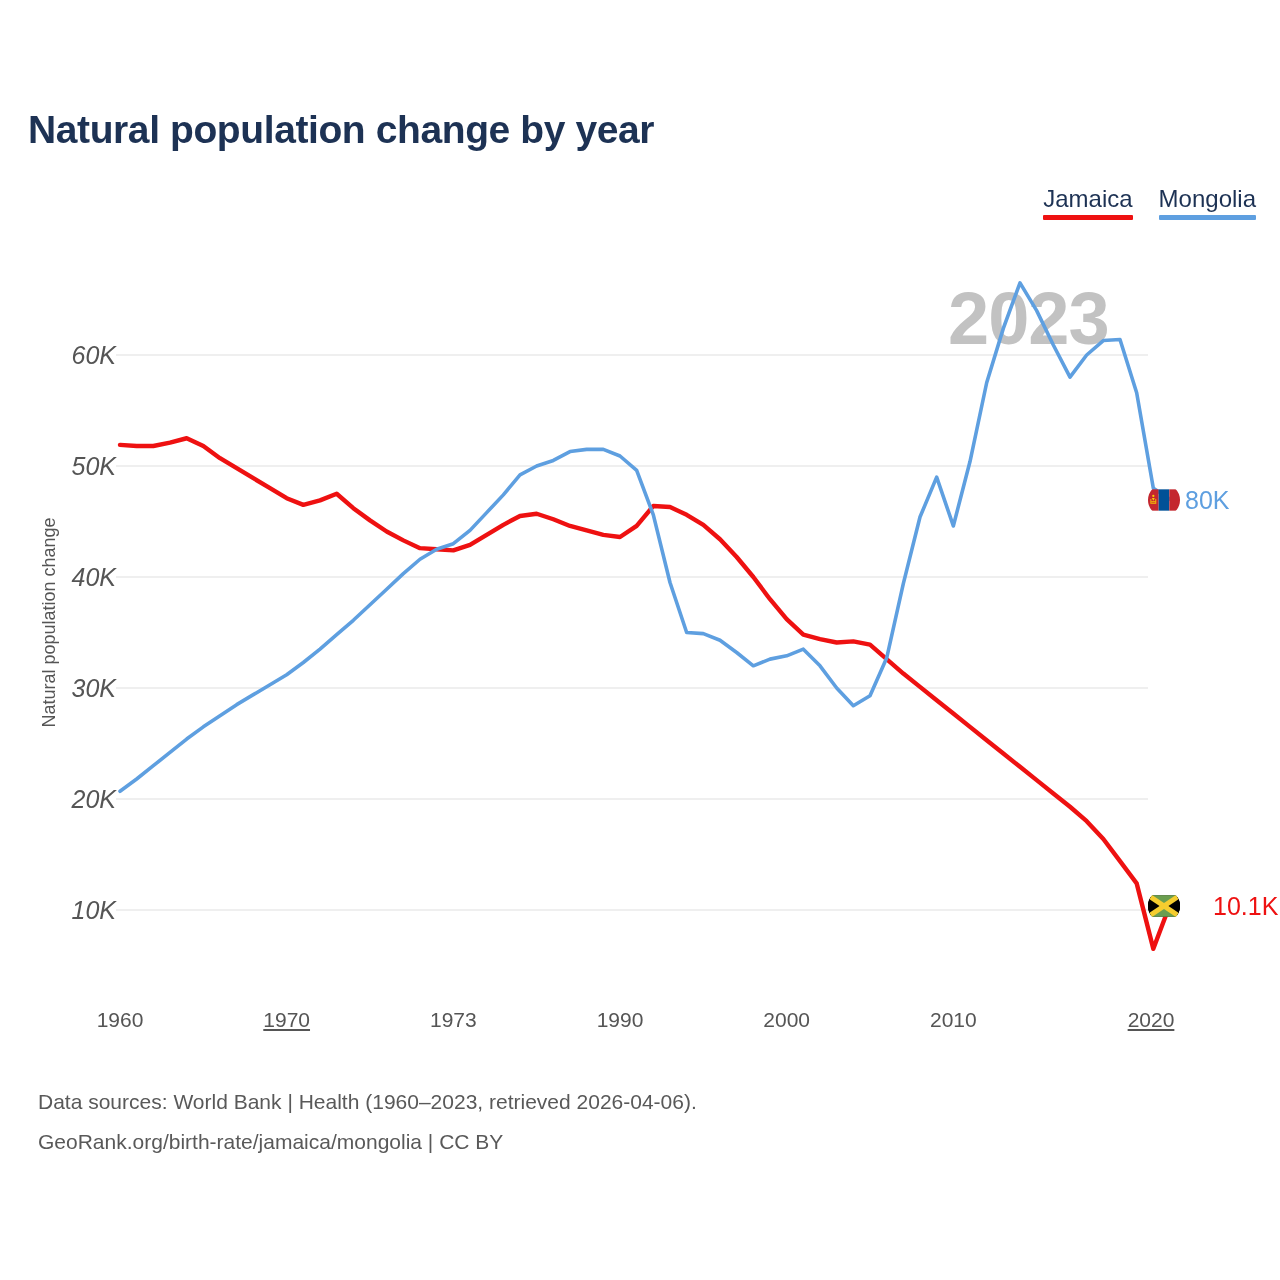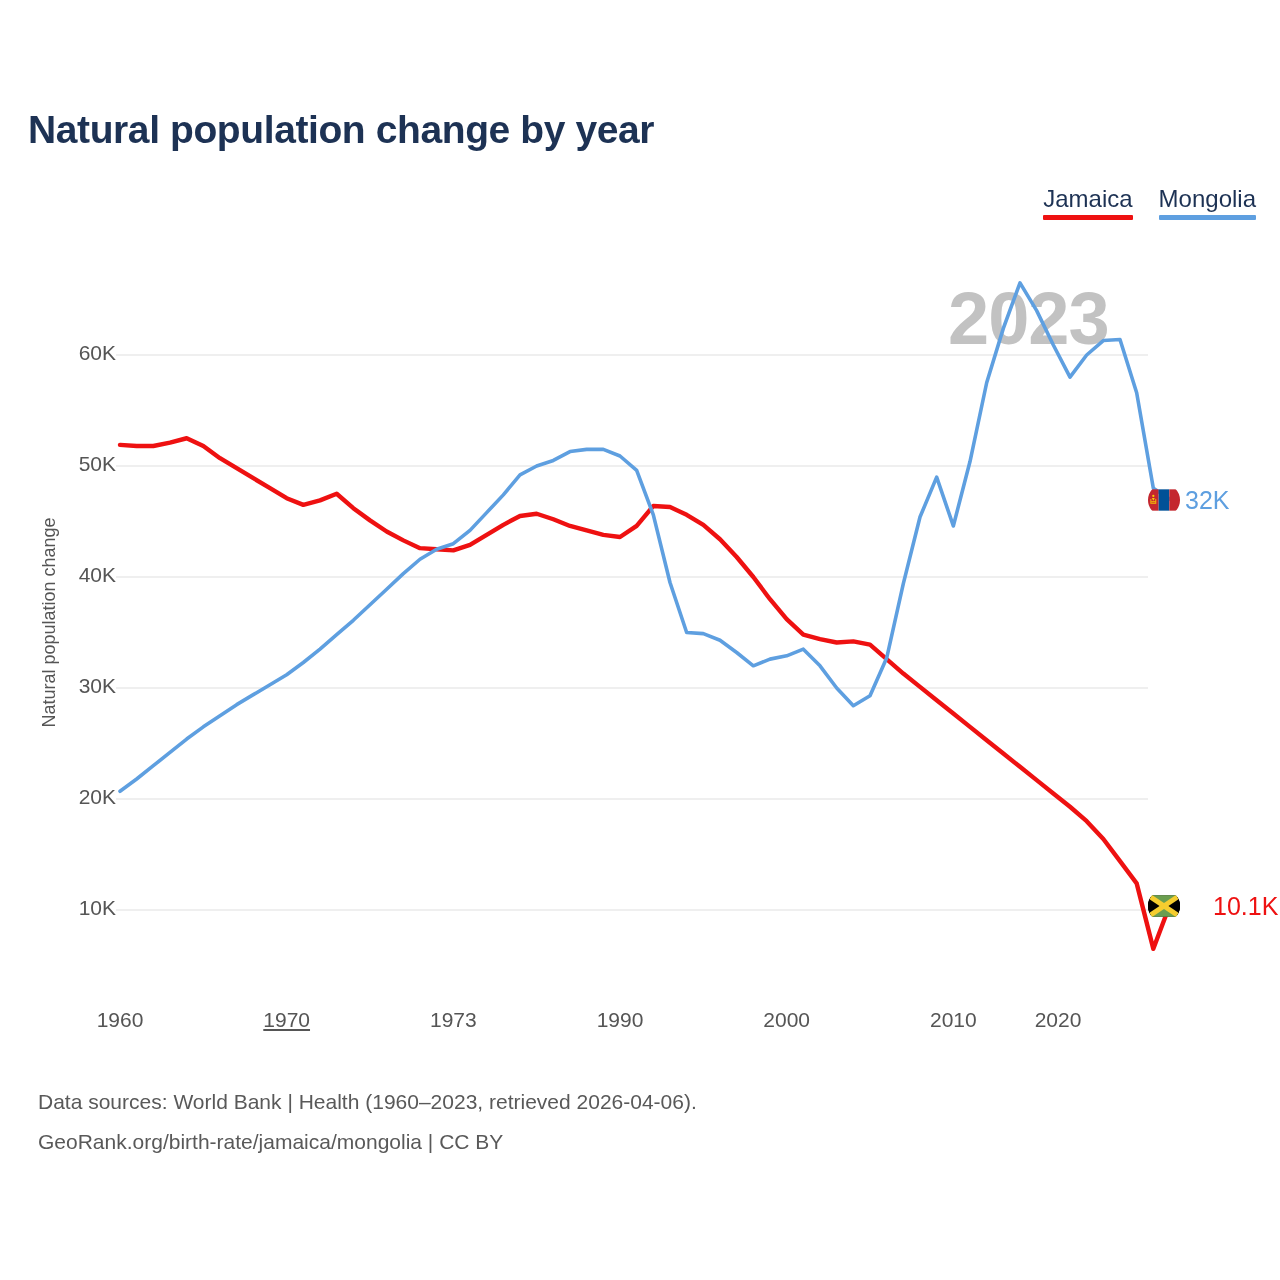--- a/index.html
+++ b/index.html
@@ -81,24 +81,25 @@
     font-weight: bold;
     color: #c2c2c2;
     letter-spacing: -1px;
     user-select: none;
   }
 
   
   .y-tick {
     position: absolute;
     right: 0;
-    font-size: 21px;
+    font-size: 25px;
     color: #555555;
     text-align: right;
     white-space: nowrap;
+    font-style: italic;
   }
   #y-ticks {
     position: absolute;
     left: 0;
     top: 0;
     width: 116px;
     height: 1280px;
   }
   #x-ticks {
     position: absolute;
@@ -208,40 +209,40 @@
     </div>
   <div id="y-axis-title">Natural population change</div>
 
   <div id="x-ticks">
       <div class="x-tick" style="left: 120px;">1960</div>
       <div class="x-tick" style="left: 286.667px; text-decoration: underline;">1970</div>
       <div class="x-tick" style="left: 453.333px;">1973</div>
       <div class="x-tick" style="left: 620px;">1990</div>
       <div class="x-tick" style="left: 786.667px;">2000</div>
       <div class="x-tick" style="left: 953.333px;">2010</div>
-      <div class="x-tick" style="left: 1058px;">2020</div>
+      <div class="x-tick" style="left: 1151px; text-decoration: underline;">2020</div>
     </div>
 
   <div class="end-marker" id="marker-mongolia">
     <span class="flag-dot">
       <svg width="32" height="32" viewBox="0 0 30 20">
         <rect x="0" y="0" width="10" height="20" fill="#c4272f"></rect>
         <rect x="10" y="0" width="10" height="20" fill="#015197"></rect>
         <rect x="20" y="0" width="10" height="20" fill="#c4272f"></rect>
         <g fill="#f9cf02">
           <circle cx="5" cy="6.2" r="1.05"></circle>
           <path d="M3.6 8.2 L6.4 8.2 L5 10.6 Z"></path>
           <rect x="3.0" y="11.2" width="4" height="0.85"></rect>
           <rect x="3.0" y="12.6" width="4" height="0.85"></rect>
           <rect x="2.3" y="9.0" width="0.8" height="4.6"></rect>
           <rect x="6.9" y="9.0" width="0.8" height="4.6"></rect>
         </g>
       </svg>
     </span>
-    <span class="end-value" id="end-value-mongolia" style="color: rgb(94, 159, 224);">32K</span>
+    <span class="end-value" id="end-value-mongolia" style="color: rgb(94, 159, 224);">80K</span>
   </div>
 
   <div class="end-marker" id="marker-jamaica">
     <span class="flag-dot">
       <svg width="32" height="32" viewBox="0 0 30 20">
         <rect width="30" height="20" fill="#000000"></rect>
         <path d="M0 0 L30 20 L30 0 L0 20 Z" fill="#000000"></path>
         <path d="M0 0 L15 10 L0 20 Z" fill="#000000"></path>
         <path d="M30 0 L15 10 L30 20 Z" fill="#000000"></path>
         <path d="M0 0 L15 10 L30 0 Z" fill="#6a9e4f"></path>

